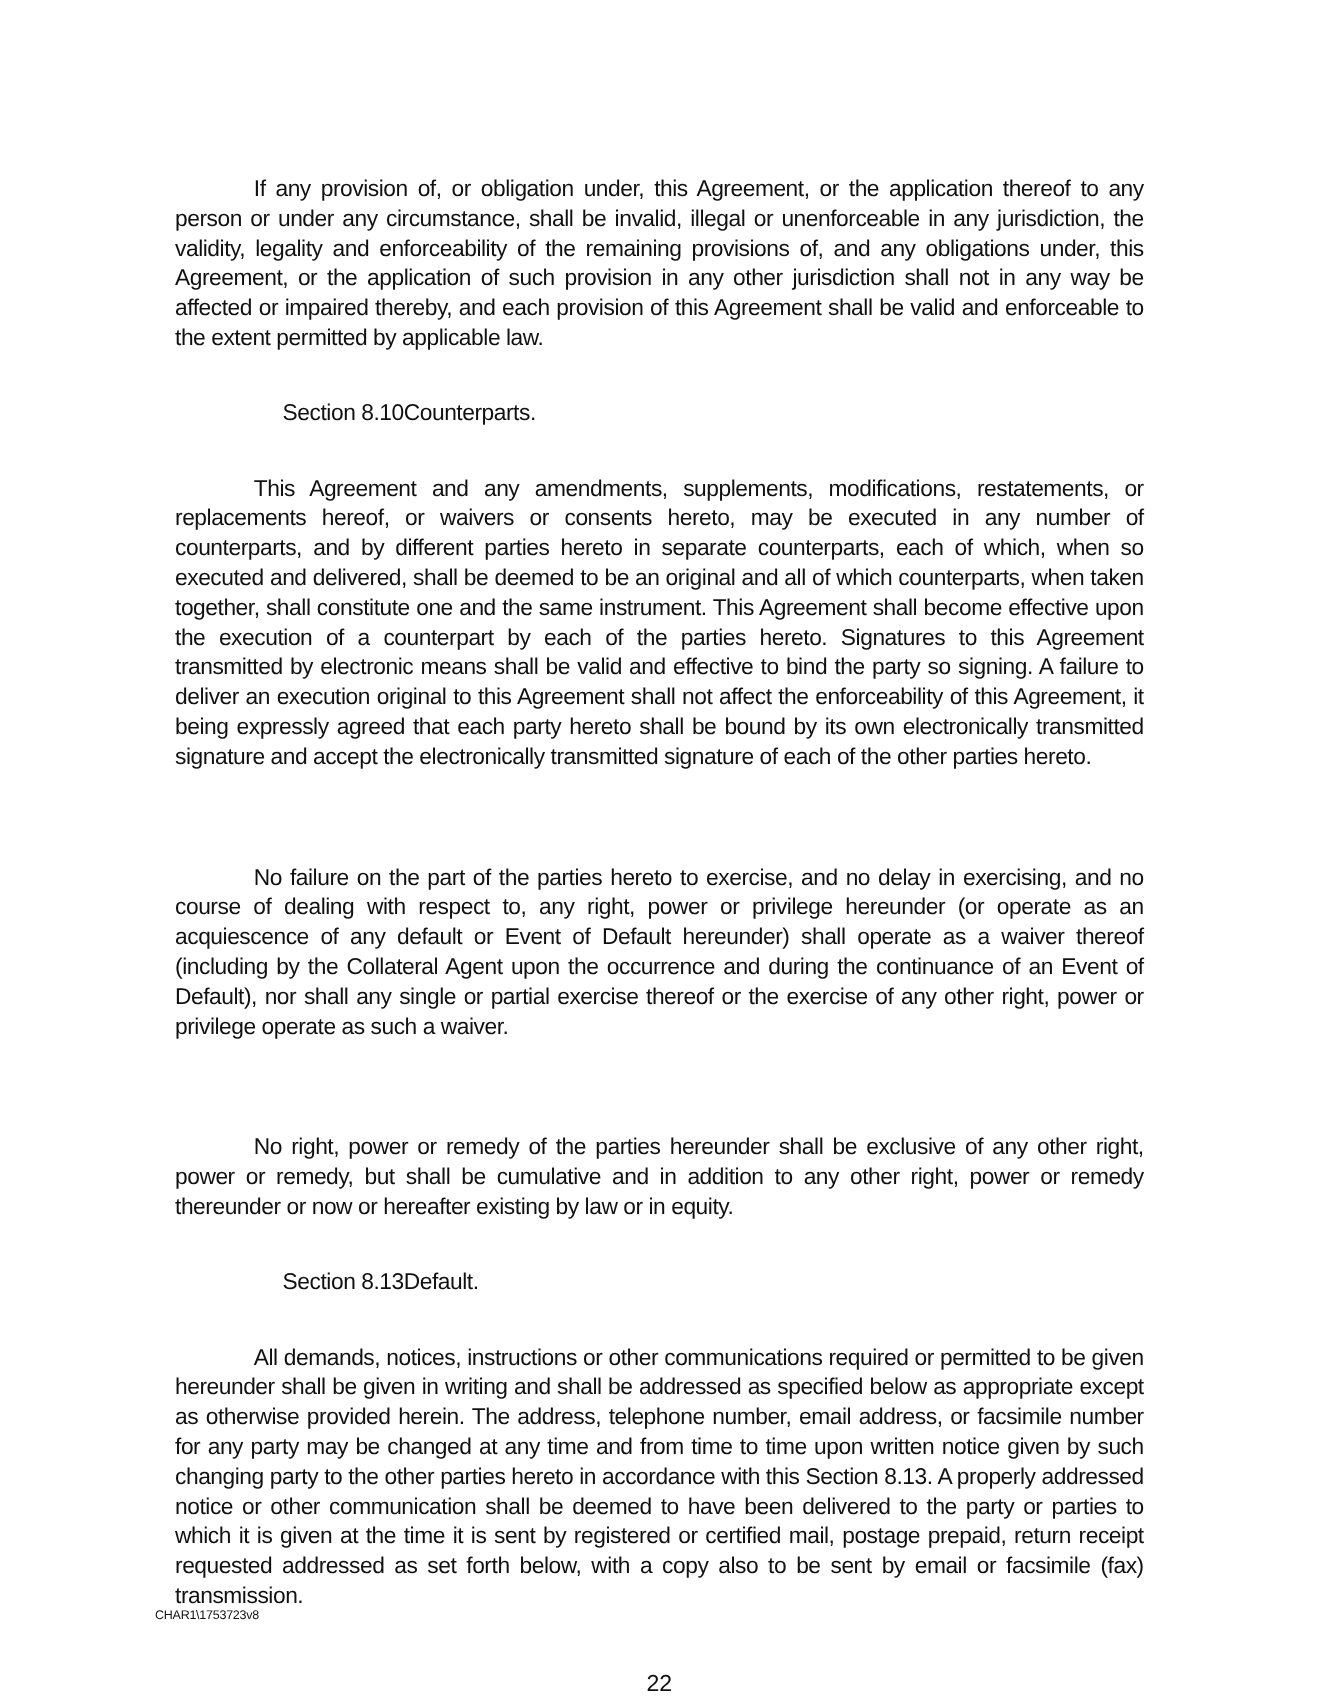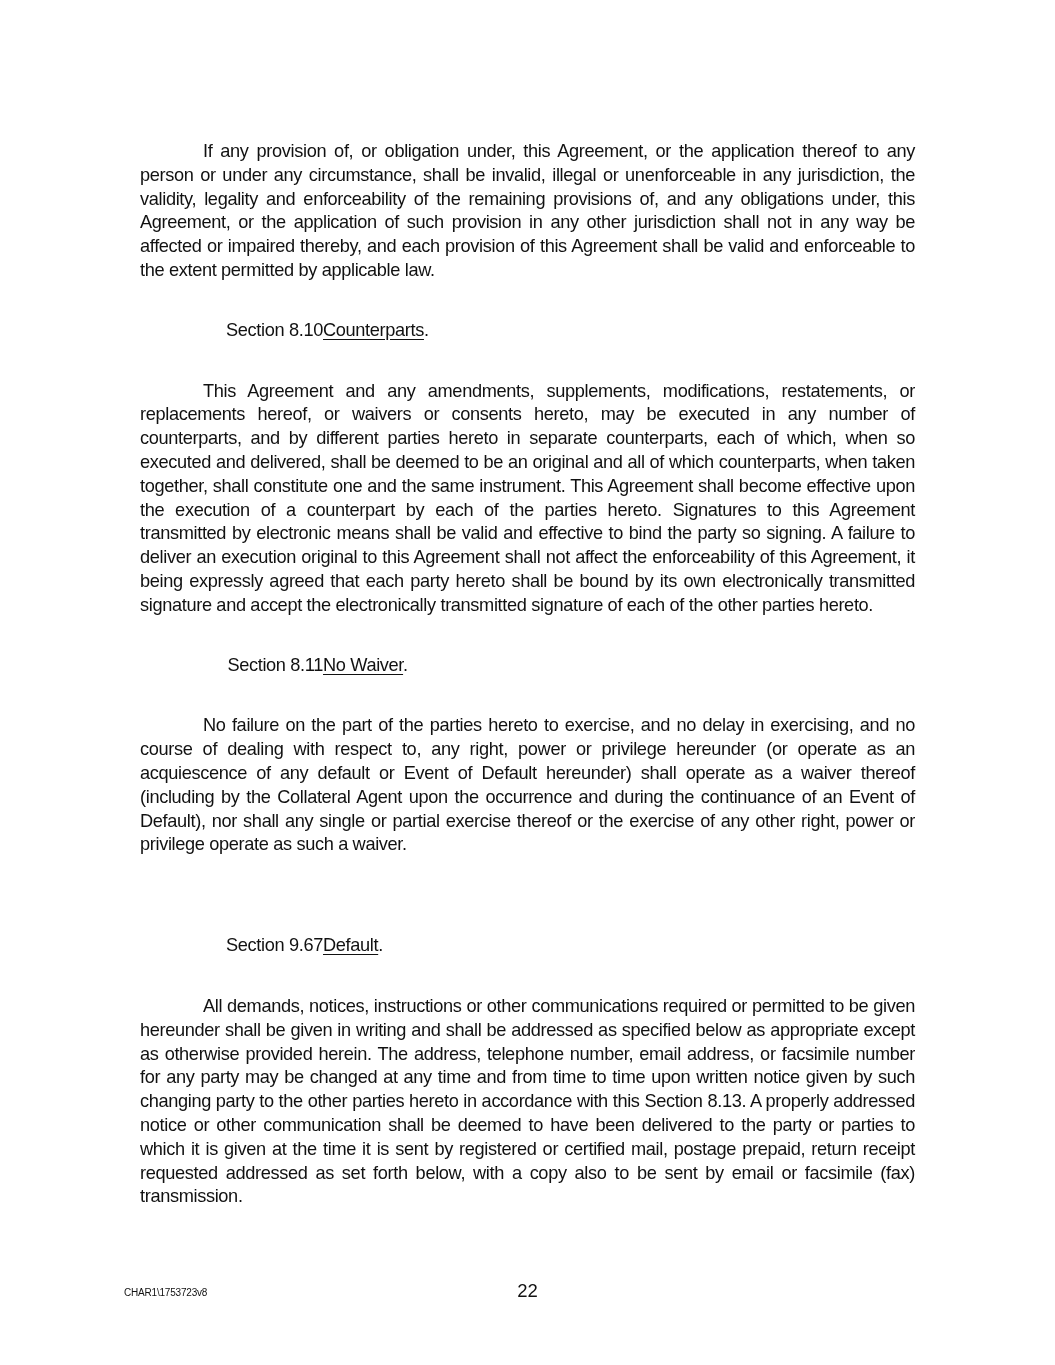--- a/index.html
+++ b/index.html
@@ -37,30 +37,29 @@
       padding-left: 63px;
       letter-spacing: -0.35px;
       white-space: nowrap;
     }
     .heading .num {
       display: inline-block;
       width: 136px;
       text-align: right;
     }
     .heading .title {
-      text-decoration: underline;
       text-underline-offset: 3px;
     }
     .gap-h { height: 20px; }
     .gap-p { height: 21px; }
     .page-num {
       position: absolute;
       left: 0;
       width: 1055px;
-      top: 1280px;
+      top: 1336px;
       text-align: center;
       font-size: 18.5px;
     }
     .doc-id {
       position: absolute;
       left: 124px;
       top: 1287px;
       font-size: 10px;
       letter-spacing: -0.2px;
     }
@@ -72,31 +71,29 @@
   <p class="para">If any provision of, or obligation under, this Agreement, or the application thereof to any person or under any circumstance, shall be invalid, illegal or unenforceable in any jurisdiction, the validity, legality and enforceability of the remaining provisions of, and any obligations under, this Agreement, or the application of such provision in any other jurisdiction shall not in any way be affected or impaired thereby, and each provision of this Agreement shall be valid and enforceable to the extent permitted by applicable law.</p>
   <div class="gap-h"></div>
 
   <p class="heading">
     <span class="num">Section 8.10</span><span class="title">Counterparts</span><span>.</span>
   </p>
   <div class="gap-p"></div>
   <p class="para">This Agreement and any amendments, supplements, modifications, restatements, or replacements hereof, or waivers or consents hereto, may be executed in any number of counterparts, and by different parties hereto in separate counterparts, each of which, when so executed and delivered, shall be deemed to be an original and all of which counterparts, when taken together, shall constitute one and the same instrument.  This Agreement shall become effective upon the execution of a counterpart by each of the parties hereto.  Signatures to this Agreement transmitted by electronic means shall be valid and effective to bind the party so signing. A failure to deliver an execution original to this Agreement shall not affect the enforceability of this Agreement, it being expressly agreed that each party hereto shall be bound by its own electronically transmitted signature and accept the electronically transmitted signature of each of the other parties hereto.</p>
   <div class="gap-h"></div>
 
-  <p class="heading">
-    <span class="num">Section 8.11</span><span class="title">No Waiver</span><span>.</span>
-  </p>
   <div class="gap-p"></div>
   <p class="para">No failure on the part of the parties hereto to exercise, and no delay in exercising, and no course of dealing with respect to, any right, power or privilege hereunder (or operate as an acquiescence of any default or Event of Default hereunder) shall operate as a waiver thereof (including by the Collateral Agent upon the occurrence and during the continuance of an Event of Default), nor shall any single or partial exercise thereof or the exercise of any other right, power or privilege operate as such a waiver.</p>
   <div class="gap-h"></div>
 
   <div class="gap-p"></div>
+  <p class="para">No right, power or remedy of the parties hereunder shall be exclusive of any other right, power or remedy, but shall be cumulative and in addition to any other right, power or remedy thereunder or now or hereafter existing by law or in equity.</p>
   <div class="gap-h"></div>
 
   <p class="heading">
-    <span class="num">Section 9.67</span><span class="title">Default</span><span>.</span>
+    <span class="num">Section 8.13</span><span class="title">Default</span><span>.</span>
   </p>
   <div class="gap-p"></div>
   <p class="para">All demands, notices, instructions or other communications required or permitted to be given hereunder shall be given in writing and shall be addressed as specified below as appropriate except as otherwise provided herein. The address, telephone number, email address, or facsimile number for any party may be changed at any time and from time to time upon written notice given by such changing party to the other parties hereto in accordance with this Section 8.13. A properly addressed notice or other communication shall be deemed to have been delivered to the party or parties to which it is given at the time it is sent by registered or certified mail, postage prepaid, return receipt requested addressed as set forth below, with a copy also to be sent by email or facsimile (fax) transmission.</p>
 </div>
 
 <div class="page-num">22</div>
 <div class="doc-id">CHAR1\1753723v8</div>
 
 </body></html>

